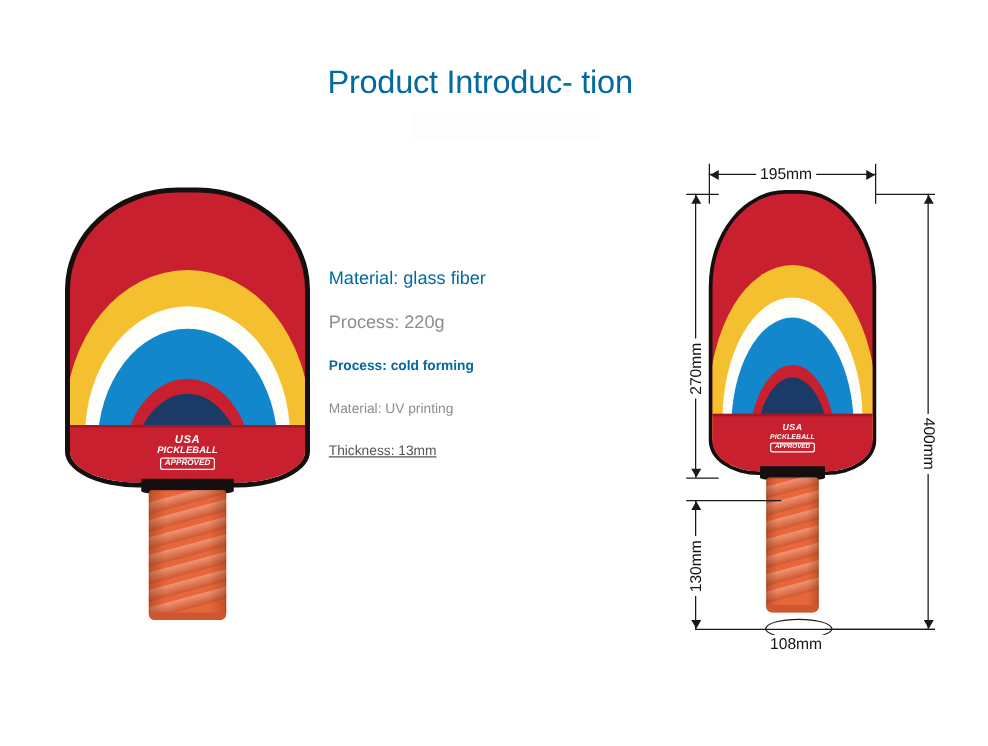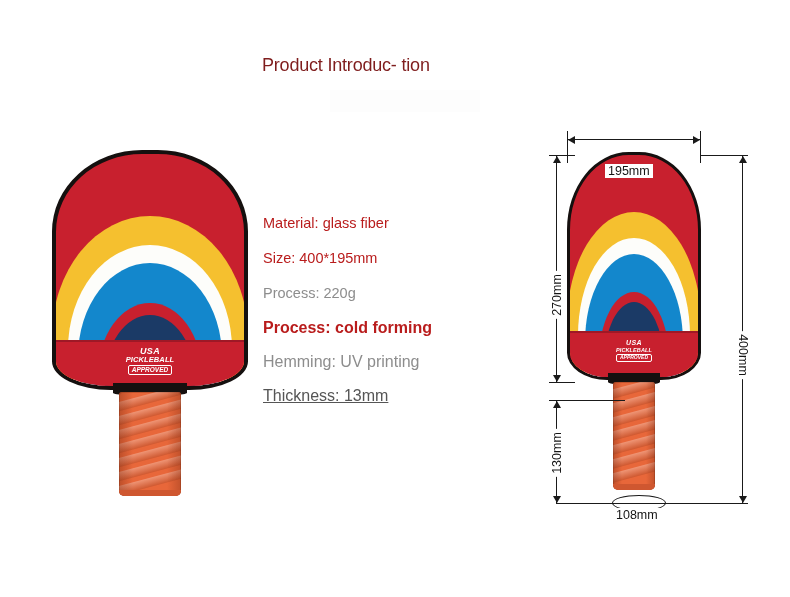--- a/index.html
+++ b/index.html
@@ -15,23 +15,23 @@
     font-family: "Liberation Sans", sans-serif;
     -webkit-font-smoothing: antialiased;
   }
 
   
   #page-title {
     position: absolute;
     left: 262px;
     top: 48px;
     width: 246px;
-    font-size: 18px;
+    font-size: 26px;
     line-height: 34px;
-    color: #7f1d1d;
+    color: #0369a1;
     letter-spacing: -0.2px;
   }
   #title-watermark {
     position: absolute;
     left: 330px;
     top: 90px;
     width: 150px;
     height: 22px;
     background: #fdfdfd;
     pointer-events: none;
@@ -40,24 +40,24 @@
   
   #spec-list {
     position: absolute;
     left: 263px;
     top: 206px;
     width: 230px;
   }
   .spec-row {
     display: block;
     white-space: nowrap;
-    color: #b91c1c;
+    color: #0369a1;
   }
   .spec-row.sz-lg   { font-size: 14.5px; line-height: 35px; }
-  .spec-row.sz-md   { font-size: 16px; line-height: 34px; }
+  .spec-row.sz-md   { font-size: 11px; line-height: 34px; }
   .spec-row.sz-sm   { font-size: 12px;   line-height: 32px; }
   .spec-row.tone-gray { color: #8d8d8d; }
   .spec-row.tone-dim  { color: #555555; text-decoration: underline; }
   .spec-row.w-bold    { font-weight: bold; }
 
   
   .paddle {
     position: absolute;
   }
   .paddle-face {
@@ -196,24 +196,23 @@
 </style>
 </head>
 <body>
 
 <div id="page-title">Product Introduc-
 tion</div>
 <div id="title-watermark"></div>
 
 <div id="spec-list">
   <span class="spec-row sz-lg">Material: glass fiber</span>
-  <span class="spec-row sz-lg">Size: 400*195mm</span>
   <span class="spec-row sz-lg tone-gray">Process: 220g</span>
   <span class="spec-row sz-md w-bold">Process: cold forming</span>
-  <span class="spec-row sz-md tone-gray">Hemming: UV printing</span>
+  <span class="spec-row sz-md tone-gray">Material: UV printing</span>
   <span class="spec-row sz-md tone-dim">Thickness: 13mm</span>
 </div>
 
 <div class="paddle" id="paddle-left" style="left:52px; top:150px; width:196px; height:345px;">
 
   <div class="paddle-face" style="width:196px; height:240px;">
 
     <div class="arc" style="background:#f5c02f; width:196px; height:215px; top:62px;"></div>
     <div class="arc" style="background:#fdfdfa; width:164px; height:186px; top:91px;"></div>
     <div class="arc" style="background:#1387cc; width:144px; height:168px; top:109px;"></div>
@@ -283,21 +282,21 @@
     <div class="grip-shade-r"></div>
     <div class="grip-butt"></div>
   </div>
 </div>
 
 <div class="ext-line-v" style="left:567px; top:131px; height:32px;"></div>
 <div class="ext-line-v" style="left:700px; top:131px; height:32px;"></div>
 <div class="dim-line-h" style="left:567px; top:139px; width:134px;"></div>
 <div class="arrow left" style="left:568px; top:136px;"></div>
 <div class="arrow right" style="left:693px; top:136px;"></div>
-<div class="dim-label" style="left:605px; top:132px;margin-top:32px;">195mm</div>
+<div class="dim-label" style="left:605px; top:132px;">195mm</div>
 
 <div class="ext-line-h" style="left:549px; top:155px; width:26px;"></div>
 <div class="ext-line-h" style="left:549px; top:382px; width:26px;"></div>
 <div class="dim-line-v" style="left:556px; top:155px; height:227px;"></div>
 <div class="arrow up" style="left:553px; top:156px;"></div>
 <div class="arrow down" style="left:553px; top:375px;"></div>
 <div class="dim-label vert rot-left" style="left:533px; top:288px;">270mm</div>
 
 <div class="ext-line-h" style="left:700px; top:155px; width:48px;"></div>
 <div class="ext-line-h" style="left:660px; top:503px; width:88px;"></div>

